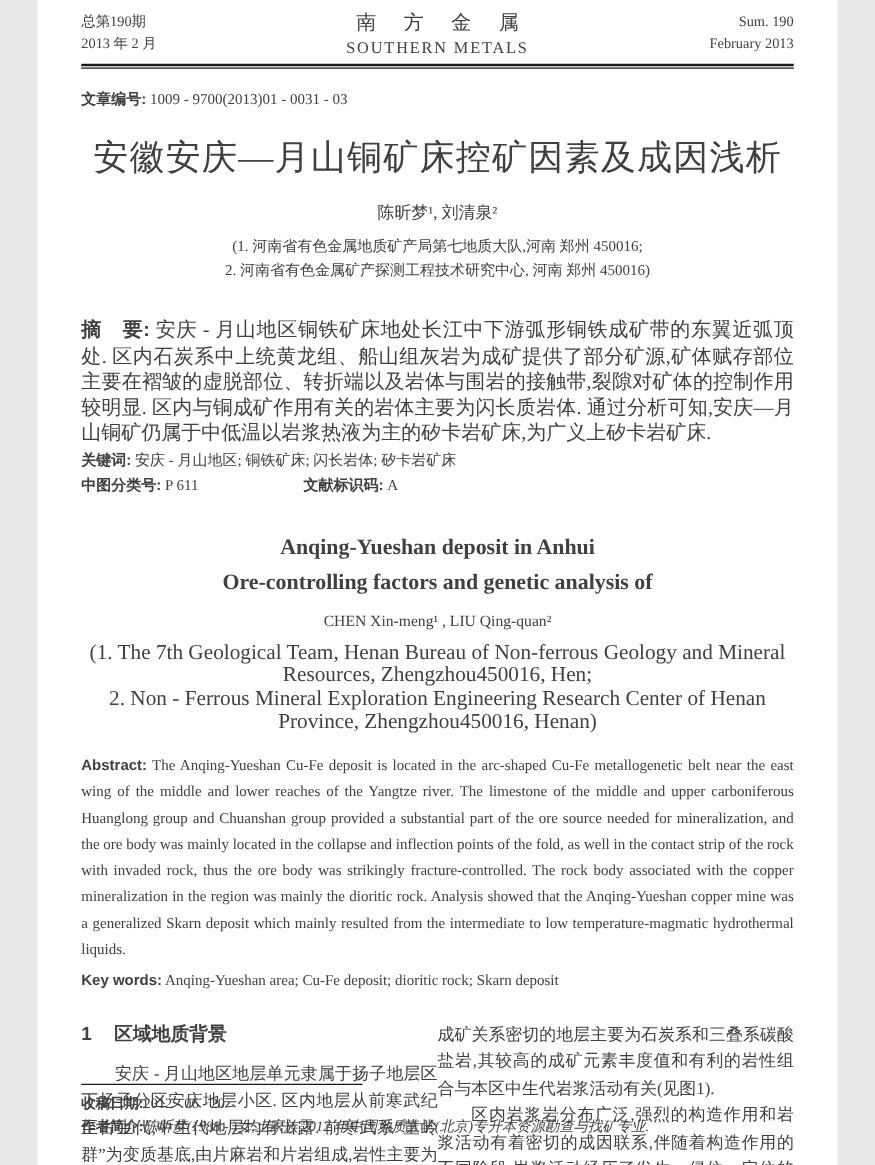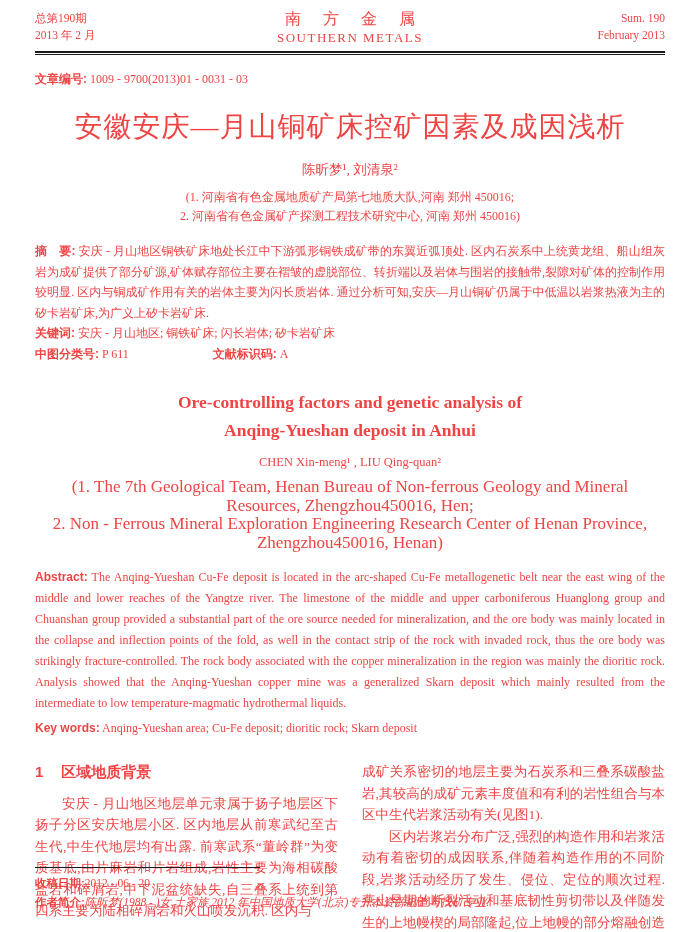--- a/index.html
+++ b/index.html
@@ -1,39 +1,39 @@
 <!DOCTYPE html>
 <html><head>
 <meta charset="utf-8">
 <style>
   * { margin:0; padding:0; box-sizing:border-box; }
   html,body { background:#e8e8e8; }
   .page {
-    width:700px; height:932px; margin:0 auto; background:#ffffff;
+    width:640px; height:932px; margin:0 auto; background:#ffffff;
     font-family:"Liberation Serif","DejaVu Serif",serif;
-    color:#ef4444; position:relative; overflow:hidden;
+    color:#404040; position:relative; overflow:hidden;
     padding:10px 35px 0 35px;
   }
   
   .jheader { display:flex; justify-content:space-between; align-items:flex-start; }
   .jh-left, .jh-right { font-size:11.5px; line-height:17px; width:150px; }
   .jh-right { text-align:right; }
   .jh-center { text-align:center; flex:1; }
   .masthead-cn { font-size:16px; letter-spacing:9px; padding-left:9px; line-height:18px; }
   .masthead-en { font-size:13px; letter-spacing:1.5px; line-height:17px; margin-top:1px; }
   .double-rule { margin-top:5px; height:4px; border-top:2px solid #1a1a1a; border-bottom:1.5px solid #1a1a1a; }
   
   .article-no { margin-top:16px; font-size:12px; }
   .blabel { font-family:"Liberation Sans","DejaVu Sans",sans-serif; font-weight:bold; }
   
   .title-cn { margin-top:22px; text-align:center; font-size:28px; letter-spacing:1px; line-height:34px; }
   .authors-cn { margin-top:17px; text-align:center; font-size:13.5px; }
   .affils-cn { margin-top:9px; text-align:center; font-size:12px; line-height:18.5px; }
   
-  .abs-cn { margin-top:16px; font-size:12px; line-height:20.5px; text-align:justify; }
+  .abs-cn { margin-top:30px; font-size:16px; line-height:20.5px; text-align:justify; }
   .kw-cn { font-size:12px; line-height:20.5px; }
   .clc-line { font-size:12px; line-height:20.5px; }
   .clc-gap { display:inline-block; width:78px; }
   
   .title-en { margin-top:24px; text-align:center; font-weight:bold; font-size:17.5px; line-height:28px; }
   .authors-en { margin-top:11px; text-align:center; font-size:12.5px; }
   .affils-en { margin-top:8px; text-align:center; font-size:17px; line-height:18.5px; }
   .abs-en { margin-top:15px; font-size:12px; line-height:21px; text-align:justify; }
   .kw-en { margin-top:4px; font-size:12px; line-height:21px; }
   
@@ -91,22 +91,22 @@
   </div>
   <div class="clc-line">
     <span class="blabel">中图分类号:</span>
     <span>P 611</span>
     <span class="clc-gap"></span>
     <span class="blabel">文献标识码:</span>
     <span>A</span>
   </div>
 
   <div class="title-en">
+    <div>Anqing-Yueshan deposit in Anhui</div>
     <div>Ore-controlling factors and genetic analysis of</div>
-    <div>Anqing-Yueshan deposit in Anhui</div>
   </div>
   <div class="authors-en">CHEN Xin-meng¹ , LIU Qing-quan²</div>
   <div class="affils-en">
     <div>(1. The 7th Geological Team, Henan Bureau of Non-ferrous Geology and Mineral Resources, Zhengzhou450016, Hen;</div>
     <div>2. Non - Ferrous Mineral Exploration Engineering Research Center of Henan Province, Zhengzhou450016, Henan)</div>
   </div>
 
   <div class="abs-en">
     <span class="blabel">Abstract:</span>
     <span>The Anqing-Yueshan Cu-Fe deposit is located in the arc-shaped Cu-Fe metallogenetic belt near the east wing of the middle and lower reaches of the Yangtze river. The limestone of the middle and upper carboniferous Huanglong group and Chuanshan group provided a substantial part of the ore source needed for mineralization, and the ore body was mainly located in the collapse and inflection points of the fold, as well in the contact strip of the rock with invaded rock, thus the ore body was strikingly fracture-controlled. The rock body associated with the copper mineralization in the region was mainly the dioritic rock. Analysis showed that the Anqing-Yueshan copper mine was a generalized Skarn deposit which mainly resulted from the intermediate to low temperature-magmatic hydrothermal liquids.</span>

